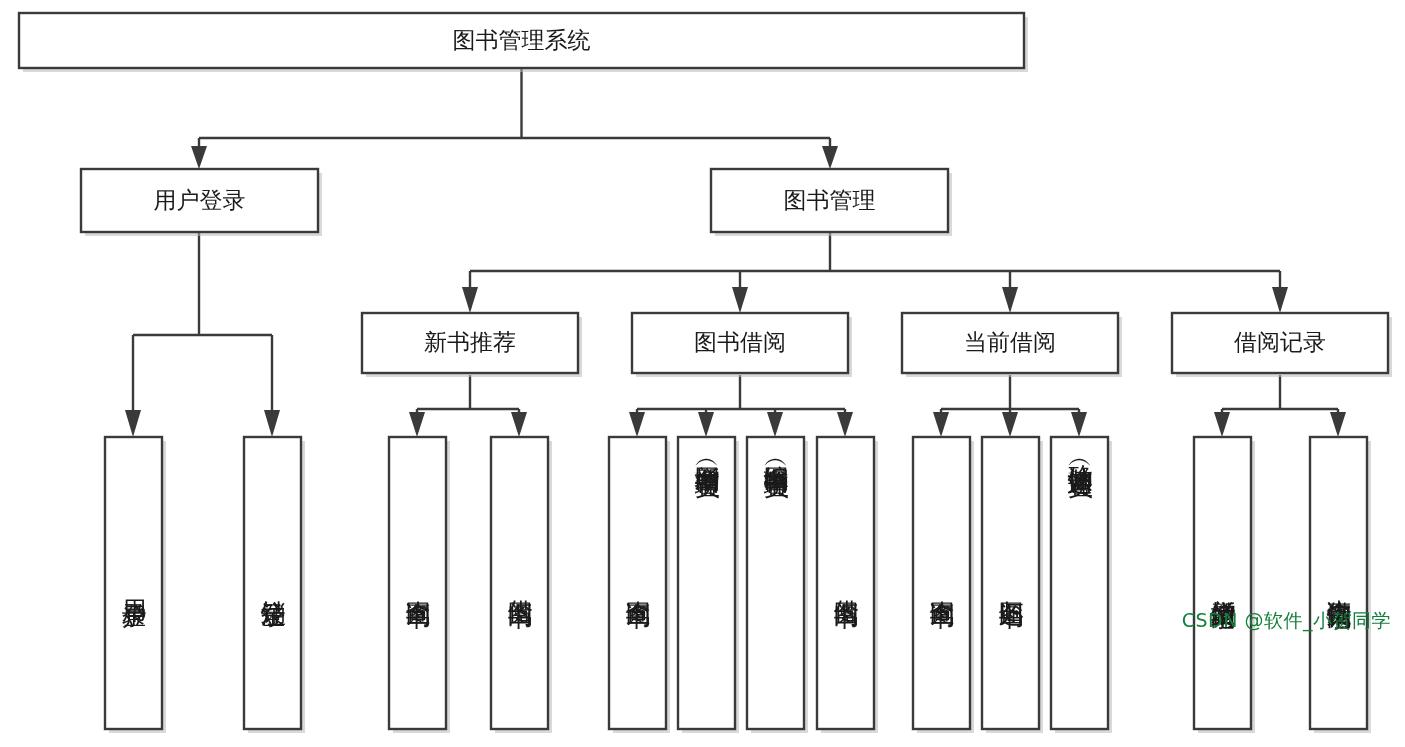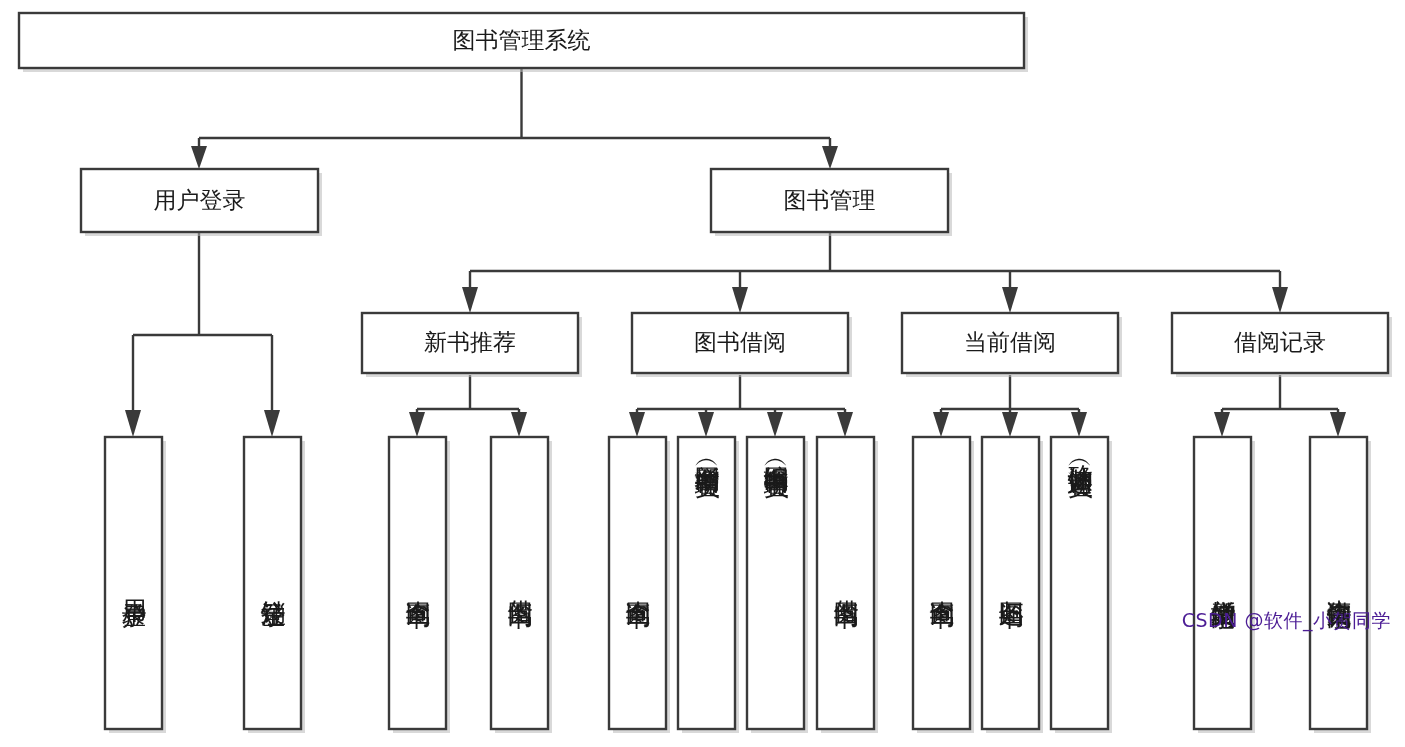--- a/index.html
+++ b/index.html
@@ -71,21 +71,21 @@
   }
   .leaf-label.centered {
     justify-content: center;
   }
   .watermark {
     position: absolute;
     right: 14px;
     bottom: 8px;
     font-family: "DejaVu Sans", "Liberation Sans", sans-serif;
     font-size: 19px;
-    color: #4c1d95;
+    color: #15803d;
     white-space: nowrap;
     letter-spacing: 0.5px;
     margin-left: 28px;
   }
 </style>
 </head>
 <body>
 
 <div id="diagram-root">
 

